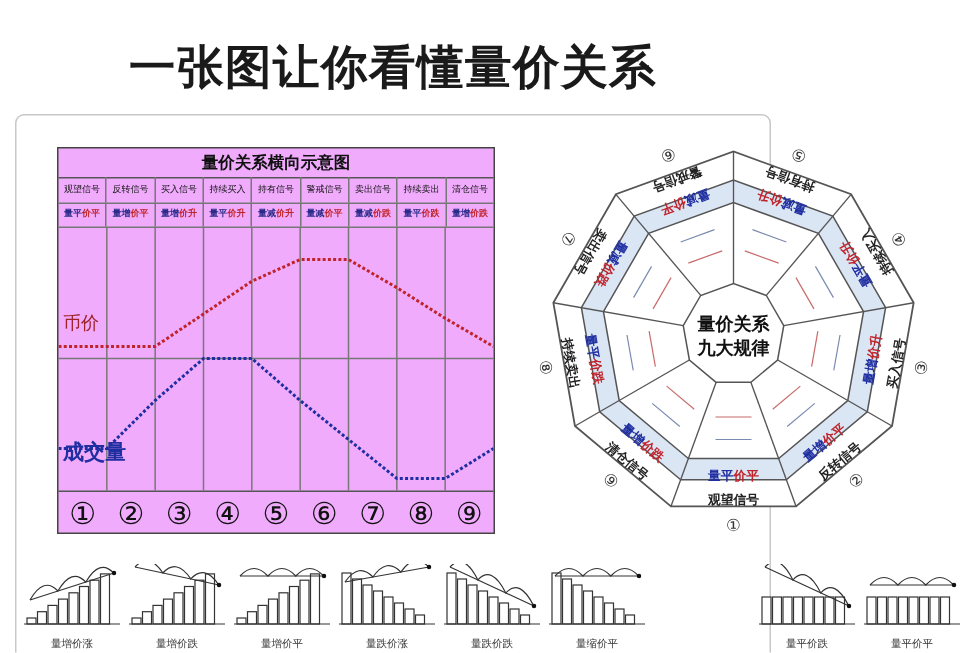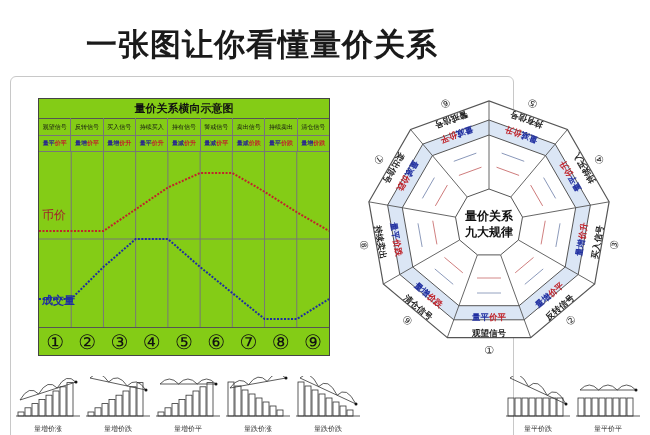--- a/index.html
+++ b/index.html
@@ -1,33 +1,33 @@
 <!DOCTYPE html>
 <html><head>
 <meta charset="utf-8">
 <style>
   html,body{margin:0;padding:0;background:#ffffff;}
   body{width:650px;height:435px;position:relative;overflow:hidden;font-family:"DejaVu Sans","Liberation Sans",sans-serif;color:#111;}
   .title{position:absolute;left:86px;top:24px;font-size:31px;font-weight:bold;letter-spacing:1px;color:#1a1a1a;font-family:"DejaVu Sans",sans-serif;}
   .frame{position:absolute;left:10px;top:76px;width:502px;height:380px;border:1px solid #c8c8c8;border-radius:6px;}
   
-  .chart-box{position:absolute;left:38px;top:98px;width:290px;height:256px;border:1.5px solid #444;background:#84cc16;}
+  .chart-box{position:absolute;left:38px;top:98px;width:290px;height:256px;border:1.5px solid #444;background:#f0abfc;}
   .chart-title{position:absolute;left:0;top:0;width:100%;height:19px;line-height:19px;text-align:center;font-size:11px;font-weight:bold;border-bottom:1px solid #555;}
   .hdr-row{position:absolute;left:0;top:19px;width:100%;height:17px;display:flex;border-bottom:1px solid #777;}
   .hdr-row div{flex:1;font-size:6px;text-align:center;line-height:17px;border-right:1px solid #777;white-space:nowrap;overflow:hidden;}
   .hdr-row div:last-child{border-right:none;}
   .sig-row{position:absolute;left:0;top:36px;width:100%;height:16px;display:flex;border-bottom:1px solid #777;}
   .sig-row div{flex:1;font-size:6px;text-align:center;line-height:16px;border-right:1px solid #777;white-space:nowrap;overflow:hidden;color:#2b2b8a;font-weight:bold;}
   .sig-row div:last-child{border-right:none;}
   .sig-row .p{color:#c0242b;}
   .plot{position:absolute;left:0;top:52px;width:100%;height:176px;}
   .num-row{position:absolute;left:0;top:228px;width:100%;height:28px;display:flex;border-top:1px solid #555;}
   .num-row div{flex:1;text-align:center;font-size:20px;line-height:28px;font-family:"DejaVu Serif",serif;}
   .lbl-price{position:absolute;left:3px;top:56px;font-size:12px;font-weight:normal;color:#a0222b;}
-  .lbl-vol{position:absolute;left:3px;top:142px;font-size:11px;font-weight:bold;color:#1f2ea0;}
+  .lbl-vol{position:absolute;left:3px;top:142px;font-size:14px;font-weight:bold;color:#1f2ea0;}
   
   .octa{position:absolute;left:352px;top:98px;width:278px;height:265px;}
   .octa text{font-family:"DejaVu Sans",sans-serif;}
   
   .bottom{position:absolute;left:14px;top:376px;width:630px;height:59px;}
   .mini{position:absolute;top:0;width:68px;height:59px;}
   .mini-label{position:absolute;left:0;bottom:1px;width:100%;text-align:center;font-size:7px;color:#333;}
 </style>
 </head>
 <body>
@@ -236,20 +236,34 @@
         <rect x="25" y="18" width="6" height="22" fill="#fff" stroke="#333" stroke-width="0.8"></rect>
         <rect x="32" y="22" width="6" height="18" fill="#fff" stroke="#333" stroke-width="0.8"></rect>
         <rect x="39" y="26" width="6" height="14" fill="#fff" stroke="#333" stroke-width="0.8"></rect>
         <rect x="46" y="30" width="6" height="10" fill="#fff" stroke="#333" stroke-width="0.8"></rect>
         <rect x="53" y="34" width="6" height="6" fill="#fff" stroke="#333" stroke-width="0.8"></rect>
         <line x1="2" y1="40" x2="66" y2="40" stroke="#333" stroke-width="0.8"></line>
         <line x1="6" y1="2" x2="62" y2="28" stroke="#333" stroke-width="0.8"></line>
         <path d="M6 2 Q 15.3 -8 24.6 10.635714285714286 Q 33.900000000000006 0.6357142857142861 43.2 19.271428571428572 Q 52.5 9.271428571428572 61.800000000000004 27.907142857142862" fill="none" stroke="#333" stroke-width="0.8"></path>
         <circle cx="62" cy="28" r="1.5" fill="#111"></circle>
       </svg><div class="mini-label">量跌价跌</div></div>
+    <div class="mini" style="left: 350px;"><svg width="68" height="46">
+        <rect x="4" y="6" width="6" height="34" fill="#fff" stroke="#333" stroke-width="0.8"></rect>
+        <rect x="11" y="10" width="6" height="30" fill="#fff" stroke="#333" stroke-width="0.8"></rect>
+        <rect x="18" y="14" width="6" height="26" fill="#fff" stroke="#333" stroke-width="0.8"></rect>
+        <rect x="25" y="18" width="6" height="22" fill="#fff" stroke="#333" stroke-width="0.8"></rect>
+        <rect x="32" y="22" width="6" height="18" fill="#fff" stroke="#333" stroke-width="0.8"></rect>
+        <rect x="39" y="26" width="6" height="14" fill="#fff" stroke="#333" stroke-width="0.8"></rect>
+        <rect x="46" y="30" width="6" height="10" fill="#fff" stroke="#333" stroke-width="0.8"></rect>
+        <rect x="53" y="34" width="6" height="6" fill="#fff" stroke="#333" stroke-width="0.8"></rect>
+        <line x1="2" y1="40" x2="66" y2="40" stroke="#333" stroke-width="0.8"></line>
+        <line x1="6" y1="8" x2="62" y2="8" stroke="#333" stroke-width="0.8"></line>
+        <path d="M6 8 Q 15.3 -2 24.6 8 Q 33.900000000000006 -2 43.2 8 Q 52.5 -2 61.800000000000004 8" fill="none" stroke="#333" stroke-width="0.8"></path>
+        <circle cx="62" cy="8" r="1.5" fill="#111"></circle>
+      </svg><div class="mini-label">量缩价平</div></div>
     <div class="mini" style="left: 490px;"><svg width="68" height="46">
         <rect x="4" y="22" width="6" height="18" fill="#fff" stroke="#333" stroke-width="0.8"></rect>
         <rect x="11" y="22" width="6" height="18" fill="#fff" stroke="#333" stroke-width="0.8"></rect>
         <rect x="18" y="22" width="6" height="18" fill="#fff" stroke="#333" stroke-width="0.8"></rect>
         <rect x="25" y="22" width="6" height="18" fill="#fff" stroke="#333" stroke-width="0.8"></rect>
         <rect x="32" y="22" width="6" height="18" fill="#fff" stroke="#333" stroke-width="0.8"></rect>
         <rect x="39" y="22" width="6" height="18" fill="#fff" stroke="#333" stroke-width="0.8"></rect>
         <rect x="46" y="22" width="6" height="18" fill="#fff" stroke="#333" stroke-width="0.8"></rect>
         <rect x="53" y="22" width="6" height="18" fill="#fff" stroke="#333" stroke-width="0.8"></rect>
         <line x1="2" y1="40" x2="66" y2="40" stroke="#333" stroke-width="0.8"></line>

